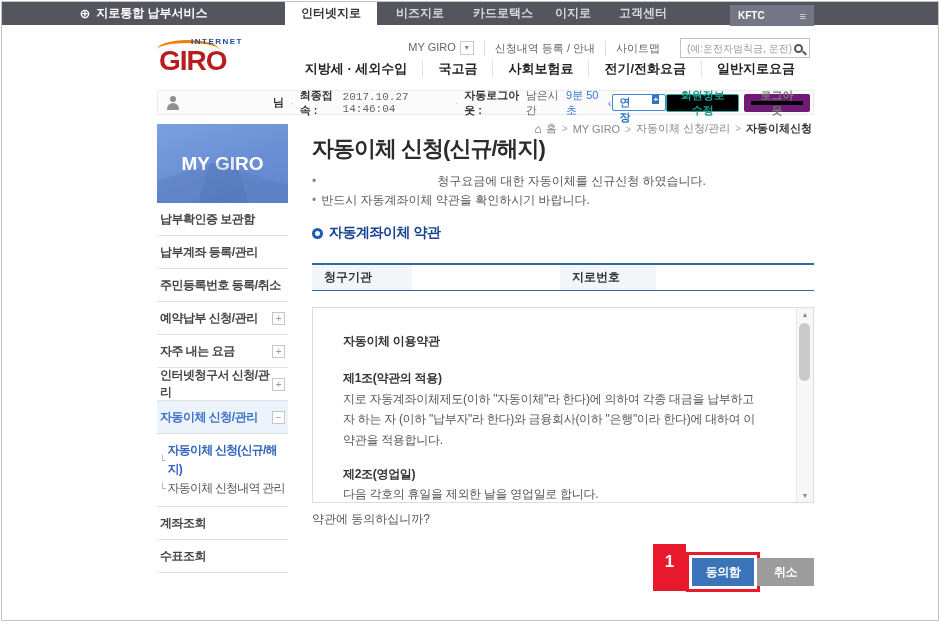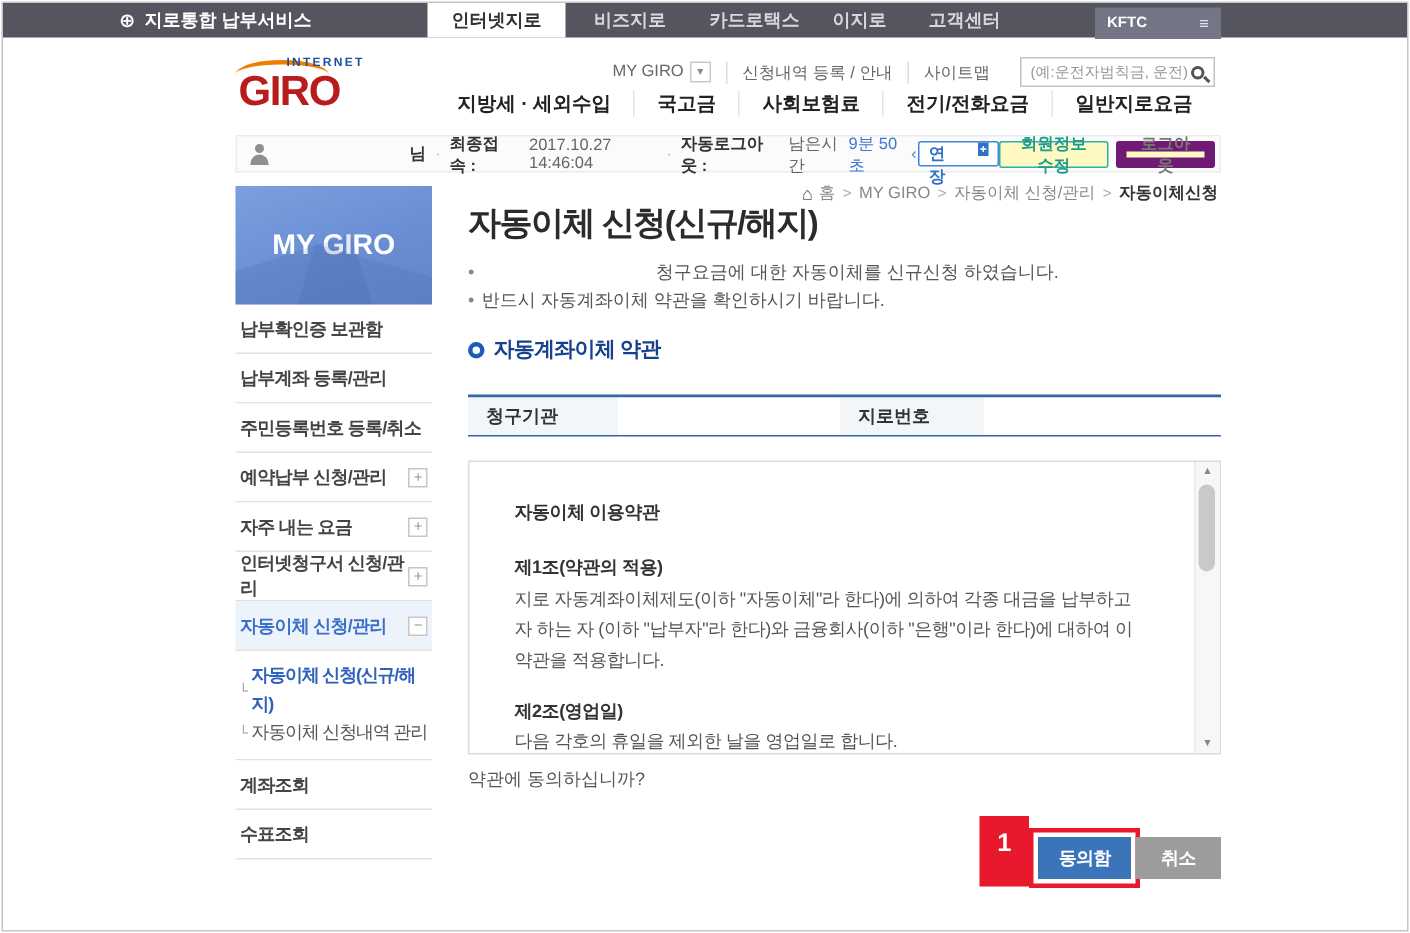--- a/index.html
+++ b/index.html
@@ -37,27 +37,27 @@
   .nav-item.sep { border-left:1px solid #e4e4e4; }
 
   
   .userbar { position:absolute; left:155px; top:88px; width:657px; height:25px; background:#fbfbfb; border:1px solid #ececec; display:flex; align-items:center; font-size:11px; color:#666; }
   .user-icon { width:14px; height:14px; position:relative; margin:0 8px 0 8px; flex:none; }
   .user-icon::before { content:""; position:absolute; left:4px; top:0; width:6px; height:6px; border-radius:50%; background:#8f8f8f; }
   .user-icon::after { content:""; position:absolute; left:1px; top:7px; width:12px; height:7px; border-radius:6px 6px 0 0; background:#8f8f8f; }
   .user-name { margin-left:85px; font-weight:bold; color:#333; }
   .ub-dot { color:#bbb; margin:0 6px; }
   .ub-label { font-weight:bold; color:#333; }
-  .ub-val { color:#666; margin-left:10px; }
+  .ub-val { color:#666; margin-left:0;font-family:Liberation Mono, monospace; }
   .ub-time { color:#3c77d4; font-weight:normal; margin-left:3px; }
   .extend-pointer { color:#3f87d6; margin:0 1px 0 5px; font-size:11px; }
   .extend-btn { border:1px solid #3f87d6; background:#fff; color:#2f72c6; font-weight:bold; font-size:11px; height:17px; display:flex; align-items:flex-start; gap:16px; padding:0 6px; cursor:pointer; border-radius:2px; }
   .plus-box { width:9px; height:9px; background:#2f72c6; color:#fff; font-size:8px; line-height:9px; text-align:center; font-weight:bold; }
   .ub-right { margin-left:auto; display:flex; gap:5px; margin-right:3px; }
-  .ub-btn { background:#fef9c3; height:18px; padding:0 9px; font-size:11px; font-weight:bold; display:flex; align-items:center; border-radius:2px; cursor:pointer; font-family:inherit; }
+  .ub-btn { background:#000000; height:18px; padding:0 9px; font-size:11px; font-weight:bold; display:flex; align-items:center; border-radius:2px; cursor:pointer; font-family:inherit; }
   .ub-btn.teal { border:1px solid #2ab1a2; color:#1d9c8e; }
   .ub-btn.gray { border:7px solid #701a75; color:#777; }
 
   
   .breadcrumb { position:absolute; top:119px; right:126px; font-size:11px; color:#888; display:flex; align-items:center; }
   .home-glyph { font-size:12px; color:#555; margin-right:4px; }
   .crumb { cursor:pointer; }
   .crumb::after { content:">"; color:#aaa; margin:0 5px; font-size:10px; }
   .crumb.last { font-weight:bold; color:#333; cursor:default; }
   .crumb.last::after { content:""; margin:0; }

